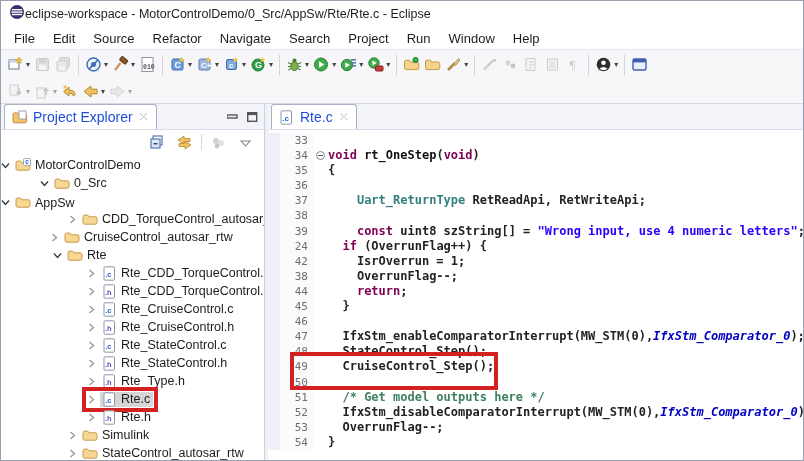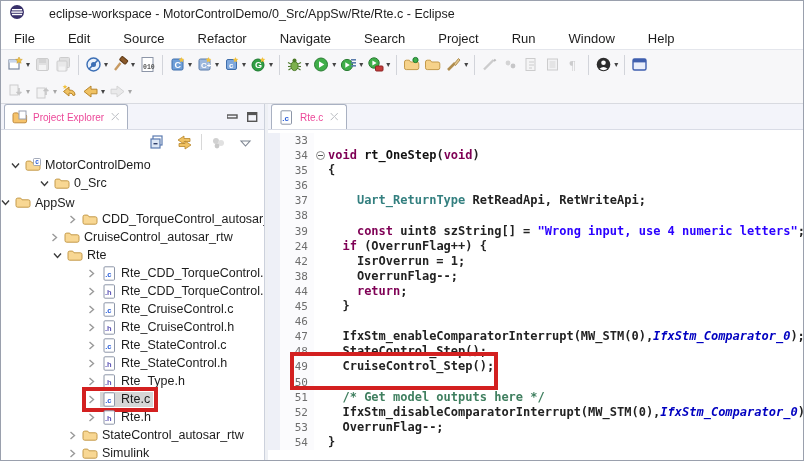--- a/index.html
+++ b/index.html
@@ -1,47 +1,47 @@
 <!DOCTYPE html>
 <html><head>
 <meta charset="utf-8">
 <style>
   * { margin:0; padding:0; box-sizing:border-box; }
   html,body { width:804px; height:461px; overflow:hidden; background:#fff;
     font-family:"Liberation Sans", sans-serif; }
   .window { width:804px; height:461px; border:1px solid #9aa0ad; display:flex; flex-direction:column; background:#fff; }
 
   
-  .titlebar { height:26px; display:flex; align-items:center; gap:24px; padding-left:8px;
+  .titlebar { height:26px; display:flex; align-items:center; gap:0; padding-left:8px;
     background:#fff; flex:0 0 auto; }
   .titlebar .title { font-size:12.5px; color:#1d1d1d; }
 
   
-  .menubar { height:22px; display:flex; align-items:center; gap:15px; padding-left:4px; background:#fff; flex:0 0 auto; }
+  .menubar { height:22px; display:flex; align-items:center; gap:0; padding-left:4px; background:#fff; flex:0 0 auto; }
   .menu-item { font-size:13px; color:#1d1d1d; padding:2px 9px; cursor:default; }
 
   
   .toolbar { display:flex; align-items:center; background:#f7f7f9; padding-left:4px; flex:0 0 auto; }
   .toolbar.row1 { height:30px; border-top:1px solid #e4e6ec; }
   .toolbar.row2 { height:25px; border-bottom:1px solid #d8dae0; }
   .tbtn { display:flex; align-items:center; height:24px; padding:0 2px; border-radius:3px; }
   .tbtn .ic { width:17px; height:17px; display:block; }
   .tbtn .dd { font-size:8px; color:#444; margin-left:2px; }
   .tbtn.disabled { opacity:.45; }
   .tsep { width:1px; height:20px; background:#d2d4da; margin:0 4px; }
 
   
   .main { flex:1; display:flex; min-height:0; }
 
   
   .left-panel { width:264px; flex:0 0 auto; background:#fff; border-right:1px solid #ccd1dc; display:flex; flex-direction:column; position:relative; }
   .panel-tabrow { height:26px; background:#f3f4fa; border-bottom:1px solid #d9dce6; display:flex; align-items:flex-end; position:relative; }
   .ptab { display:flex; align-items:center; gap:5px; height:25px; padding:0 8px 0 7px; background:#fff;
     border:1px solid #a9b1c2; border-bottom:none; border-radius:3px 3px 0 0; margin-left:3px; }
-  .ptab .tlabel { font-size:10px; color:#ec4899; }
+  .ptab .tlabel { font-size:14px; color:#1d4ed8; }
   .tab-close { font-size:10px; color:#8a8f99; margin-left:2px; }
   .panel-minmax { position:absolute; right:6px; top:4px; display:flex; gap:9px; }
   .mm { width:11px; height:10px; display:block; }
 
   .panel-toolbar { height:24px; display:flex; align-items:center; justify-content:flex-end; gap:6px; padding-right:8px; background:#fff; }
   .psep { width:1px; height:16px; background:#d8d8d8; }
 
   .tree { flex:1; overflow:hidden; padding-top:2px; }
   .tree-row { height:18px; display:flex; align-items:center; font-size:12.5px; color:#1c1c1c; white-space:nowrap; }
   .row-inner { display:inline-flex; align-items:center; gap:4px; }
@@ -427,21 +427,21 @@
               <circle cx="7" cy="12" r="2.4" fill="#8a8a8a"></circle>
             </svg>
           </span>
         <span class="tbtn">
             <svg class="ic" viewBox="0 0 17 17">
               <path d="M4 7 h9 l-4.5 5 z" fill="#fdfdfd" stroke="#7d8591" stroke-width="1.1"></path>
             </svg>
           </span>
       </div>
       <div class="tree">
-          <div class="tree-row" style="padding-left: 10px;">
+          <div class="tree-row" style="">
             <span class="row-inner">
               <span>
                 <svg class="expander" viewBox="0 0 9 9">
                   <polyline points="1,2.5 4.5,6.5 8,2.5" fill="none" stroke="#3c3c3c" stroke-width="1.4"></polyline>
                 </svg>
               </span>
               <span class="titem">
                 <span>
                   <svg class="ticon" viewBox="0 0 16 15">
                     <path d="M1 4.8 q0-1.7 1.7-1.7 h3 l1.3 1.7 H13.3 q1.7 0 1.7 1.7 v4 q0 1.7-1.7 1.7 H2.7 q-1.7 0-1.7-1.7z" fill="#f8d793" stroke="#c49a4a" stroke-width="1"></path>
@@ -706,38 +706,38 @@
                 <svg class="expander" viewBox="0 0 9 9">
                   <polyline points="2.5,1 6.5,4.5 2.5,8" fill="none" stroke="#9a9a9a" stroke-width="1.4"></polyline>
                 </svg>
               </span>
               <span class="titem">
                 <span>
                   <svg class="ticon" viewBox="0 0 16 15">
                     <path d="M1 4.8 q0-1.7 1.7-1.7 h3 l1.3 1.7 H13.3 q1.7 0 1.7 1.7 v4 q0 1.7-1.7 1.7 H2.7 q-1.7 0-1.7-1.7z" fill="#f8d793" stroke="#c49a4a" stroke-width="1"></path>
                   </svg>
                 </span>
+                <span>Simulink</span>
+              </span>
+            </span>
+          </div>
+          <div class="tree-row" style="padding-left: 67px;">
+            <span class="row-inner">
+              <span>
+                <svg class="expander" viewBox="0 0 9 9">
+                  <polyline points="2.5,1 6.5,4.5 2.5,8" fill="none" stroke="#9a9a9a" stroke-width="1.4"></polyline>
+                </svg>
+              </span>
+              <span class="titem">
+                <span>
+                  <svg class="ticon" viewBox="0 0 16 15">
+                    <path d="M1 4.8 q0-1.7 1.7-1.7 h3 l1.3 1.7 H13.3 q1.7 0 1.7 1.7 v4 q0 1.7-1.7 1.7 H2.7 q-1.7 0-1.7-1.7z" fill="#f8d793" stroke="#c49a4a" stroke-width="1"></path>
+                  </svg>
+                </span>
                 <span>StateControl_autosar_rtw</span>
-              </span>
-            </span>
-          </div>
-          <div class="tree-row" style="padding-left: 67px;">
-            <span class="row-inner">
-              <span>
-                <svg class="expander" viewBox="0 0 9 9">
-                  <polyline points="2.5,1 6.5,4.5 2.5,8" fill="none" stroke="#9a9a9a" stroke-width="1.4"></polyline>
-                </svg>
-              </span>
-              <span class="titem">
-                <span>
-                  <svg class="ticon" viewBox="0 0 16 15">
-                    <path d="M1 4.8 q0-1.7 1.7-1.7 h3 l1.3 1.7 H13.3 q1.7 0 1.7 1.7 v4 q0 1.7-1.7 1.7 H2.7 q-1.7 0-1.7-1.7z" fill="#f8d793" stroke="#c49a4a" stroke-width="1"></path>
-                  </svg>
-                </span>
-                <span>Simulink</span>
               </span>
             </span>
           </div>
         </div>
     </div>
 
     <div class="divider"></div>
 
     <div class="editor">
       <div class="etabrow">

